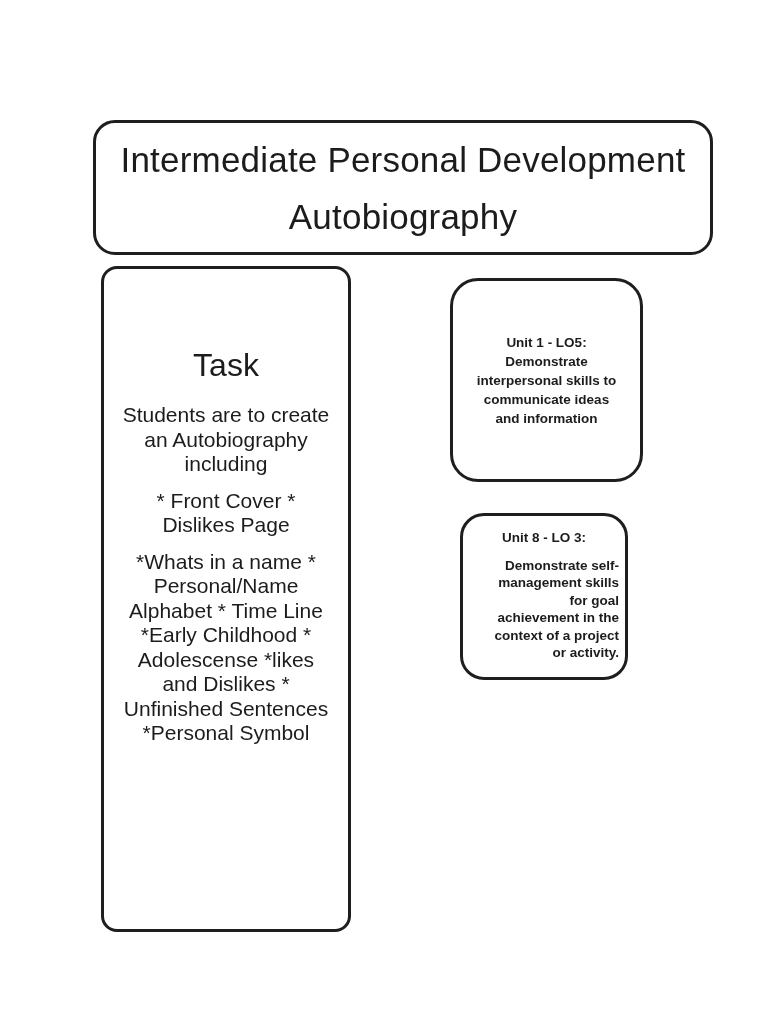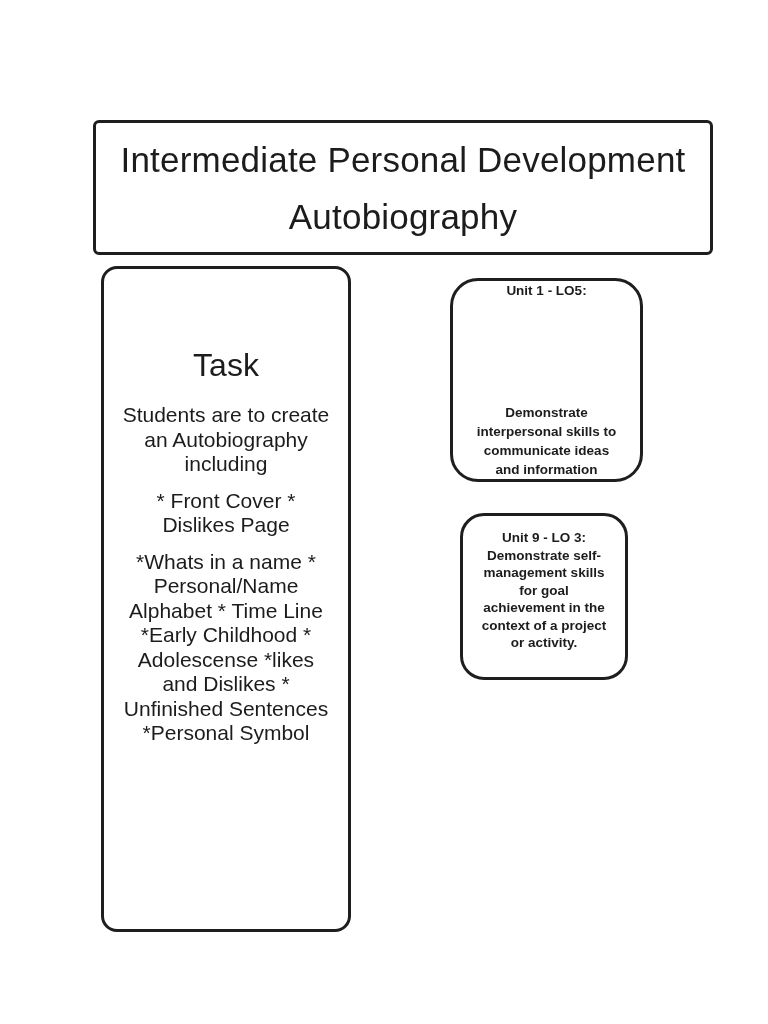--- a/index.html
+++ b/index.html
@@ -21,21 +21,21 @@
     background: var(--bg, #ffffff);
     box-sizing: border-box;
     text-align: center;
   }
   .pre { white-space: pre-line; }
 
   
   .title-box {
     left: 93px; top: 120px;
     width: 620px; height: 135px;
-    border-radius: 6px;
+    border-radius: 22px;
     display: flex; align-items: center; justify-content: center;
   }
   .title-text {
     font-size: 35px;
     line-height: 57px;
     letter-spacing: 0.2px;
   }
 
   
   .task-box {
@@ -56,34 +56,34 @@
     margin: 0 0 12px 0;
   }
 
   
   .unit-box { font-weight: bold; }
   .unit1-box {
     left: 450px; top: 278px;
     width: 193px; height: 204px;
     border-radius: 28px;
     display: flex; flex-direction: column;
-    align-items: center; justify-content: space-between;
+    align-items: center; justify-content: center;
     padding: 0 10px;
     font-size: 13.5px;
     line-height: 19px;
   }
   .unit2-box {
     left: 460px; top: 513px;
     width: 168px; height: 167px;
     border-radius: 24px;
     padding: 13px 6px 0 6px;
     font-size: 13.5px;
     line-height: 17.5px;
   }
-  .unit2-box .unit-body { margin-top: 0; }
+  .unit2-box .unit-body { margin-top: 10px; text-align: right; }
 </style>
 </head>
 <body>
 
 <div class="page">
 
   <div class="box title-box">
     <div class="title-text pre">Intermediate Personal Development
 Autobiography</div>
   </div>
@@ -107,21 +107,21 @@
 
   <div class="box unit-box unit1-box">
     <div class="unit-heading">Unit 1 - LO5:</div>
     <div class="unit-body pre">Demonstrate
 interpersonal skills to
 communicate ideas
 and information</div>
   </div>
 
   <div class="box unit-box unit2-box">
-    <div class="unit-heading">Unit 9 - LO 3:</div>
+    <div class="unit-heading">Unit 8 - LO 3:</div>
     <div class="unit-body pre">Demonstrate self-
 management skills
 for goal
 achievement in the
 context of a project
 or activity.</div>
   </div>
 
 </div>
 

